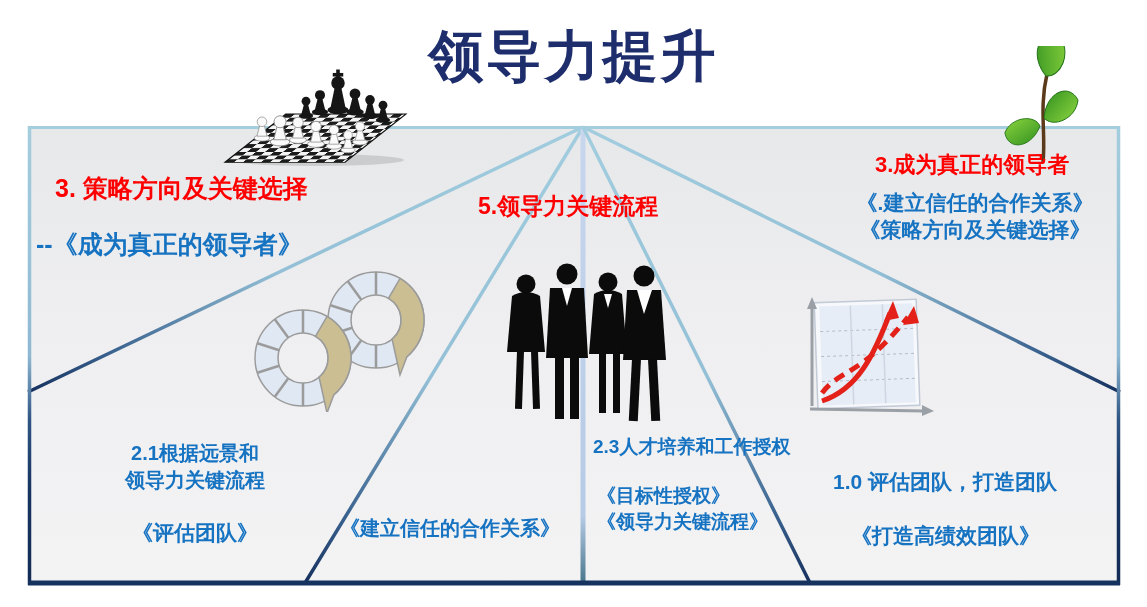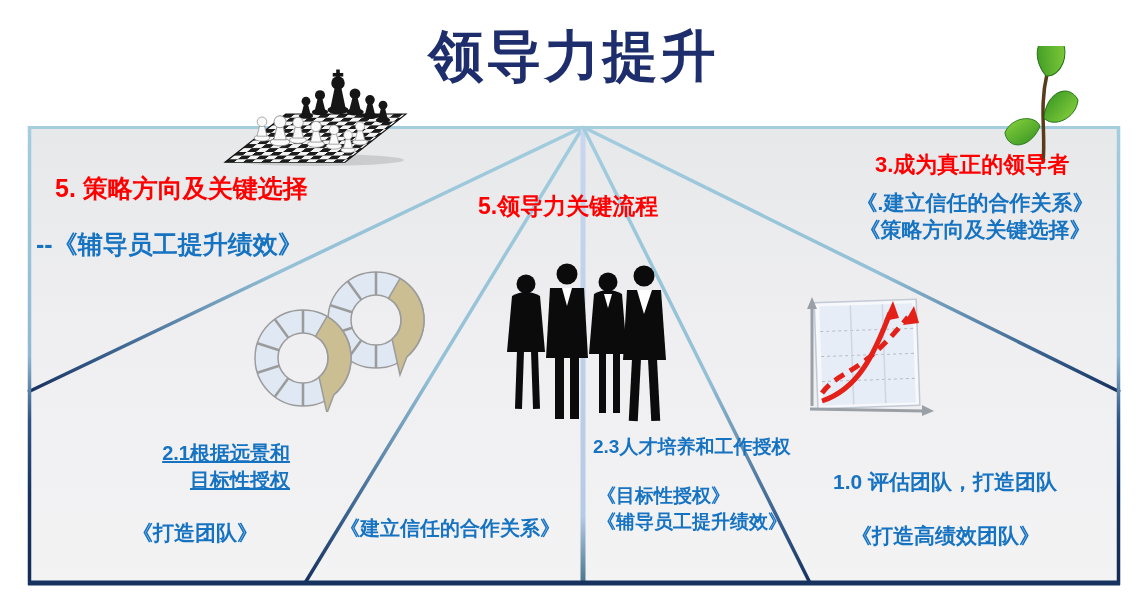--- a/index.html
+++ b/index.html
@@ -16,22 +16,22 @@
   .red-h  { color:#fe0000; font-weight:bold; }
   .blue-t { color:#1673c2; font-weight:bold; }
 
   .s1-heading { left:55px;  top:172px; font-size:25px; }
   .s1-book    { left:36px;  top:228px; font-size:25px; }
   .s2-heading { left:478px; top:191px; font-size:23px; }
   .s3-heading { left:875px; top:150px; font-size:22px; }
   .s3-books   { left:808px; top:189px; width:334px; text-align:center;
                 font-size:21px; line-height:1.3; }
 
-  .b1-heading { left:100px; top:440px; width:190px; text-align:right;
-                font-size:20px; line-height:1.35;text-decoration:underline; }
+  .b1-heading { left:100px; top:440px; width:190px; text-align:center;
+                font-size:20px; line-height:1.35; }
   .b1-book    { left:100px; top:519px; width:190px; text-align:center; font-size:21px; }
   .b2-heading { left:350px; top:461px; font-size:20px; }
   .b2-book    { left:340px; top:515px; font-size:20px; }
   .b3-heading { left:593px; top:434px; font-size:19px; }
   .b3-books   { left:597px; top:483px; font-size:19px; line-height:1.35; }
   .b4-heading { left:833px; top:468px; font-size:21px; }
   .b4-book    { left:851px; top:522px; font-size:21px; }
 
   .icon-box { pointer-events:none; }
 </style>
@@ -235,41 +235,41 @@
       </g>
       <polygon points="9,16 14,4 19,16" fill="#9aa0a6"></polygon>
       <polygon points="124,112 136,118 124,123" fill="#9aa0a6"></polygon>
       <path d="M24,108 C60,96 76,62 92,20" fill="none" stroke="#e32119" stroke-width="5"></path>
       <polygon points="86,28 95,8 101,25" fill="#e32119"></polygon>
       <path d="M24,100 C42,76 62,84 110,24" fill="none" stroke="#e32119" stroke-width="5" stroke-dasharray="11,7"></path>
       <polygon points="105,32 116,13 121,30" fill="#e32119"></polygon>
     </svg>
   </div>
 
-  <div class="abs red-h s1-heading">5. 策略方向及关键选择</div>
-  <div class="abs blue-t s1-book">--《辅导员工提升绩效》</div>
+  <div class="abs red-h s1-heading">3. 策略方向及关键选择</div>
+  <div class="abs blue-t s1-book">--《成为真正的领导者》</div>
 
   <div class="abs red-h s2-heading">5.领导力关键流程</div>
 
   <div class="abs red-h s3-heading">3.成为真正的领导者</div>
   <div class="abs blue-t s3-books">
     <div>《.建立信任的合作关系》</div>
     <div>《策略方向及关键选择》</div>
   </div>
 
   <div class="abs blue-t b1-heading">
     <div>2.1根据远景和</div>
-    <div>目标性授权</div>
-  </div>
-  <div class="abs blue-t b1-book">《打造团队》</div>
+    <div>领导力关键流程</div>
+  </div>
+  <div class="abs blue-t b1-book">《评估团队》</div>
 
   <div class="abs blue-t b2-book">《建立信任的合作关系》</div>
 
   <div class="abs blue-t b3-heading">2.3人才培养和工作授权</div>
   <div class="abs blue-t b3-books">
     <div>《目标性授权》</div>
-    <div>《辅导员工提升绩效》</div>
+    <div>《领导力关键流程》</div>
   </div>
 
   <div class="abs blue-t b4-heading">1.0 评估团队，打造团队</div>
   <div class="abs blue-t b4-book">《打造高绩效团队》</div>
 
 </div>
 
 </body></html>

